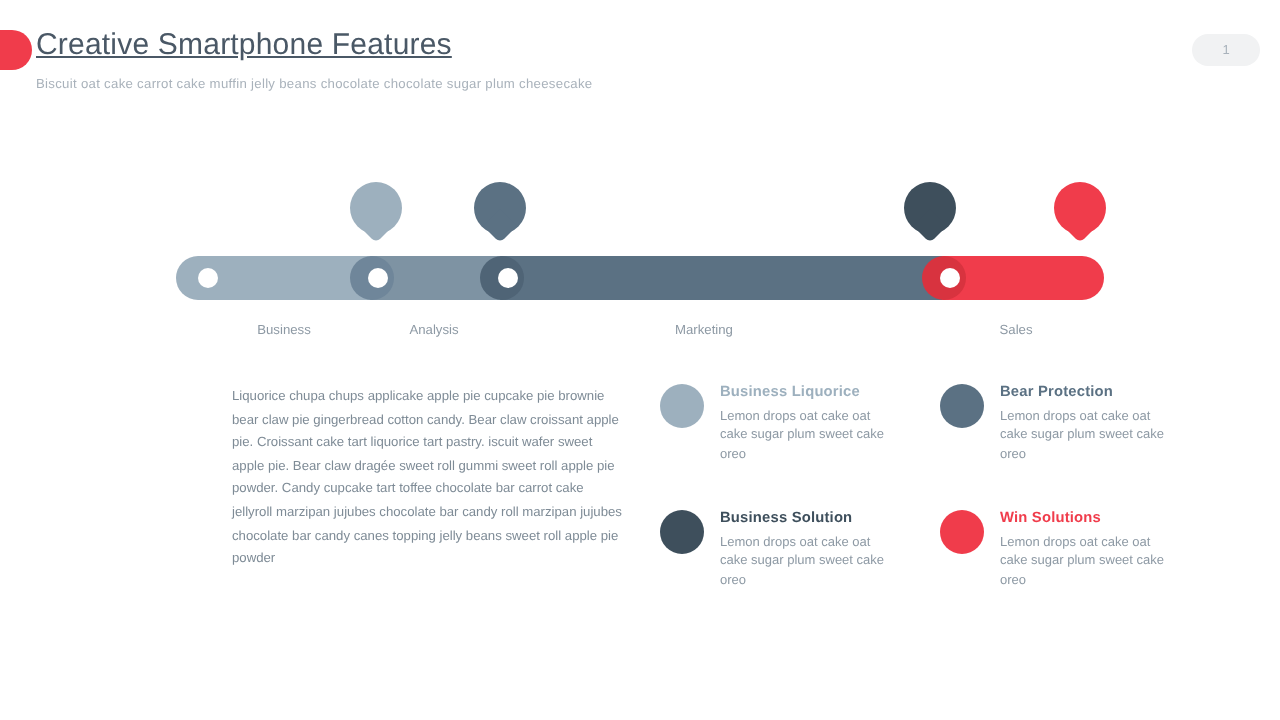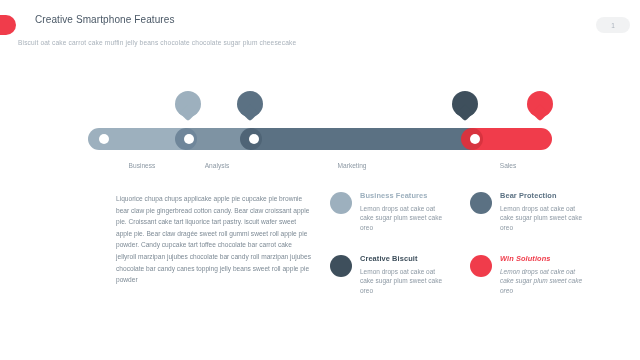--- a/index.html
+++ b/index.html
@@ -13,23 +13,23 @@
 
   
   .title-marker {
     position:absolute; left:0px; top:15px;
     width:16px; height:20px;
     background:#F03C4B;
     border-top-right-radius:10px 10px;
     border-bottom-right-radius:10px 10px;
   }
   .page-title {
-    position:absolute; left:35px; top:14px;
-    font-size:10px; font-weight:400; color:#4A5866;
-    letter-spacing:.1px; white-space:nowrap;
+    position:absolute; left:18px; top:14px;
+    font-size:15px; font-weight:400; color:#4A5866;
+    letter-spacing:.1px; white-space:nowrap;text-decoration:underline;
   }
   .page-subtitle {
     position:absolute; left:18px; top:39px;
     font-size:6.6px; font-weight:400; color:#A9B2BB;
     letter-spacing:.15px; white-space:nowrap;
   }
   .page-badge {
     position:absolute; right:10px; top:17px;
     width:34px; height:16px; border-radius:8px;
     background:#F1F2F3;
@@ -89,21 +89,21 @@
   }
 
   .features { position:absolute; left:330px; top:191px; width:300px; }
   .feature {
     position:absolute; width:140px;
     display:flex; gap:8px;
   }
   .f0 { left:0px;   top:0px; }
   .f1 { left:140px; top:0px; }
   .f2 { left:0px;   top:63px; }
-  .f3 { left:140px; top:63px;font-style:italic; }
+  .f3 { left:140px; top:63px; }
 
   .f-bullet {
     flex:0 0 auto;
     width:22px; height:22px; border-radius:50%;
     margin-top:1px;
   }
   .f-text { flex:1 1 auto; }
   .f-title {
     font-size:7.4px; font-weight:700;
     letter-spacing:.1px; margin-bottom:4px;
@@ -167,35 +167,35 @@
         <div class="step-label" style="left: 508px;">Sales</div>
       </div>
   </div>
 
   <div class="lead">Liquorice chupa chups applicake apple pie cupcake pie brownie bear claw pie gingerbread cotton candy. Bear claw croissant apple pie. Croissant cake tart liquorice tart pastry. iscuit wafer sweet apple pie. Bear claw dragée sweet roll gummi sweet roll apple pie powder. Candy cupcake tart toffee chocolate bar carrot cake jellyroll marzipan jujubes chocolate bar candy roll marzipan jujubes chocolate bar candy canes topping jelly beans sweet roll apple pie powder</div>
 
   <div class="features" id="features">
       <div class="feature f0">
         <div class="f-bullet" style="background: rgb(157, 176, 190);"></div>
         <div class="f-text">
-          <div class="f-title" style="color: rgb(157, 176, 190);">Business Features</div>
+          <div class="f-title" style="color: rgb(157, 176, 190);">Business Liquorice</div>
           <div class="f-body">Lemon drops oat cake oat cake sugar plum sweet cake oreo</div>
         </div>
       </div>
       <div class="feature f1">
         <div class="f-bullet" style="background: rgb(91, 113, 131);"></div>
         <div class="f-text">
           <div class="f-title" style="color: rgb(91, 113, 131);">Bear Protection</div>
           <div class="f-body">Lemon drops oat cake oat cake sugar plum sweet cake oreo</div>
         </div>
       </div>
       <div class="feature f2">
         <div class="f-bullet" style="background: rgb(62, 79, 92);"></div>
         <div class="f-text">
-          <div class="f-title" style="color: rgb(62, 79, 92);">Creative Biscuit</div>
+          <div class="f-title" style="color: rgb(62, 79, 92);">Business Solution</div>
           <div class="f-body">Lemon drops oat cake oat cake sugar plum sweet cake oreo</div>
         </div>
       </div>
       <div class="feature f3">
         <div class="f-bullet" style="background: rgb(240, 60, 75);"></div>
         <div class="f-text">
           <div class="f-title" style="color: rgb(240, 60, 75);">Win Solutions</div>
           <div class="f-body">Lemon drops oat cake oat cake sugar plum sweet cake oreo</div>
         </div>
       </div>

